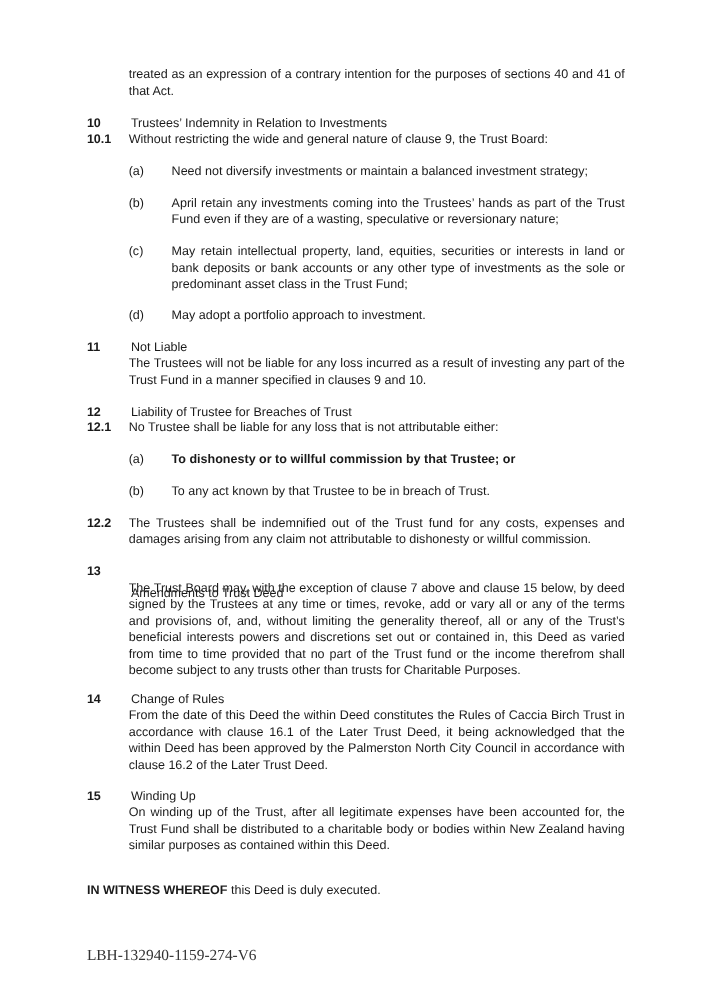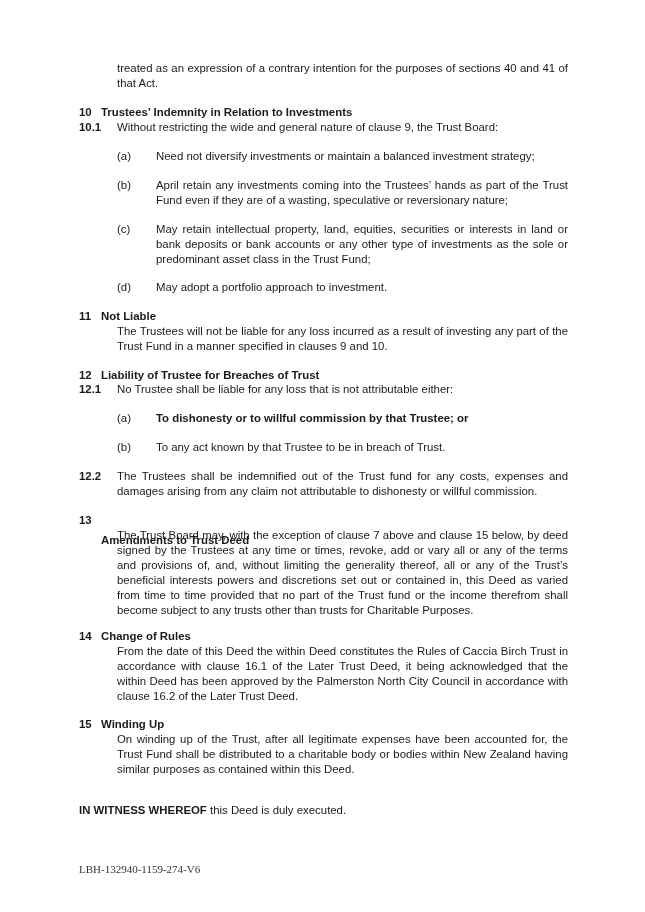--- a/index.html
+++ b/index.html
@@ -4,26 +4,26 @@
 <style>
   html, body { margin: 0; padding: 0; background: #ffffff; }
   body {
     width: 645px; height: 912px; position: relative; overflow: hidden;
     font-family: "Liberation Sans", sans-serif; color: #1a1a1a;
     font-size: 11.4px; line-height: 15px;
   }
   .abs { position: absolute; }
   .body-text { left: 117px; width: 451px; text-align: justify; }
   .num { left: 79px; font-weight: bold; }
-  .heading { left: 101px; font-weight: bold; }
+  .heading { left: 119px; font-weight: normal; }
   .sub-label { left: 117px; }
   .sub-text { left: 156px; width: 412px; text-align: justify; }
   .witness { left: 79px; }
   .witness b { font-weight: bold; }
-  .footer { left: 79px; font-family: "Liberation Serif", serif; font-size: 11px; color: #333; }
+  .footer { left: 79px; font-family: "Liberation Serif", serif; font-size: 14px; color: #333; }
 </style>
 </head>
 <body>
 
 <div class="abs body-text" style="top:61px;">treated as an expression of a contrary intention for the purposes of sections 40 and 41 of that Act.</div>
 
 <div class="abs num" style="top:105px;">10</div>
 <div class="abs heading" style="top:105px;">Trustees’ Indemnity in Relation to Investments</div>
 <div class="abs num" style="top:120px;">10.1</div>
 <div class="abs body-text" style="top:120px;">Without restricting the wide and general nature of clause 9, the Trust Board:</div>

